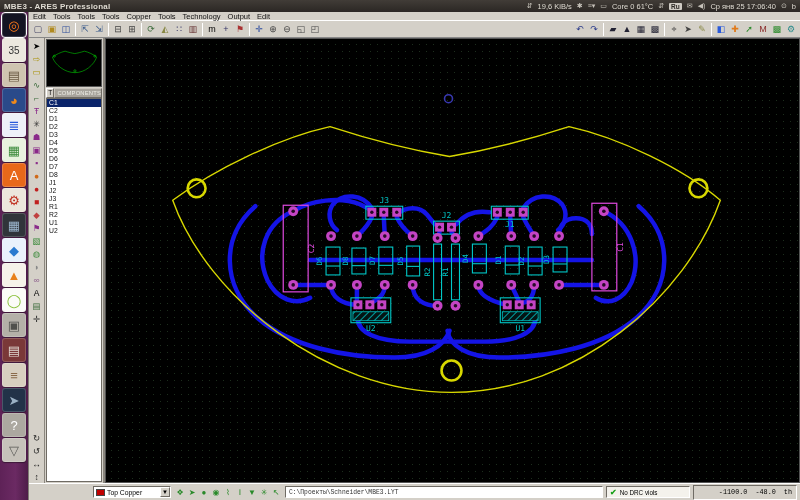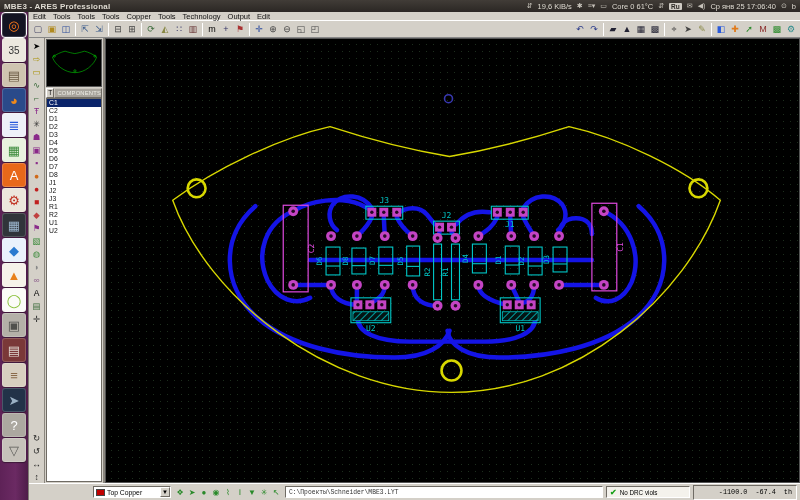--- a/index.html
+++ b/index.html
@@ -423,18 +423,18 @@
           <div class="tb-btn sb-ico">✳</div>
           <div class="tb-btn sb-ico">↖</div>
         </div>
       <div id="path-field">C:\Проекты\Schneider\MBE3.LYT</div>
       <div id="drc-cell">
         <span id="drc-check">✔</span>
         <span>No DRC viols</span>
       </div>
       <div id="coord-cell">
         <span>-1100.0</span>
-        <span>-67.4</span>
+        <span>-48.0</span>
         <span>th</span>
       </div>
     </div>
   </div>
 </div>
 
 </body></html>

